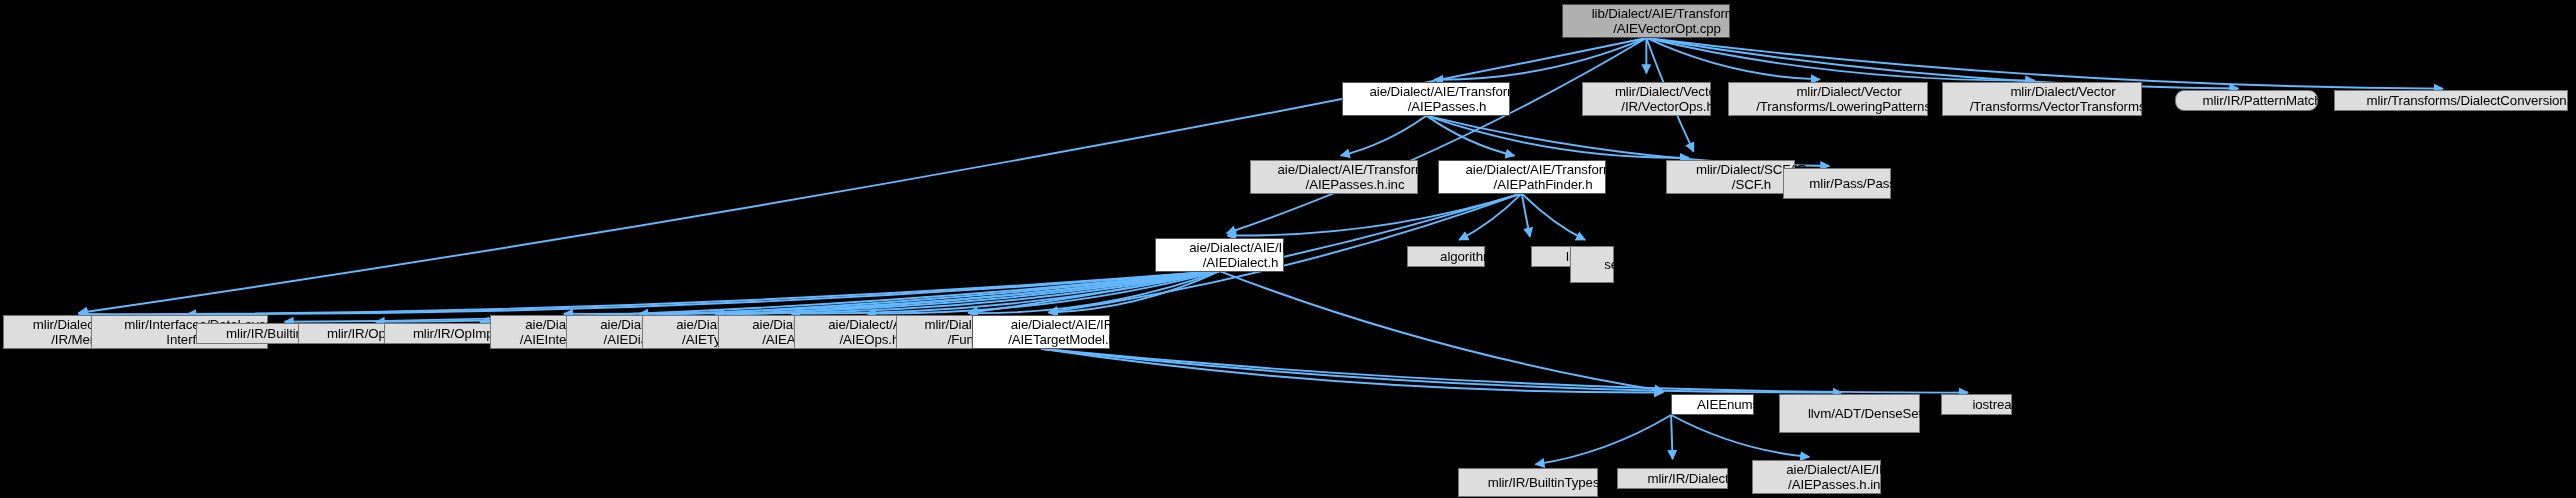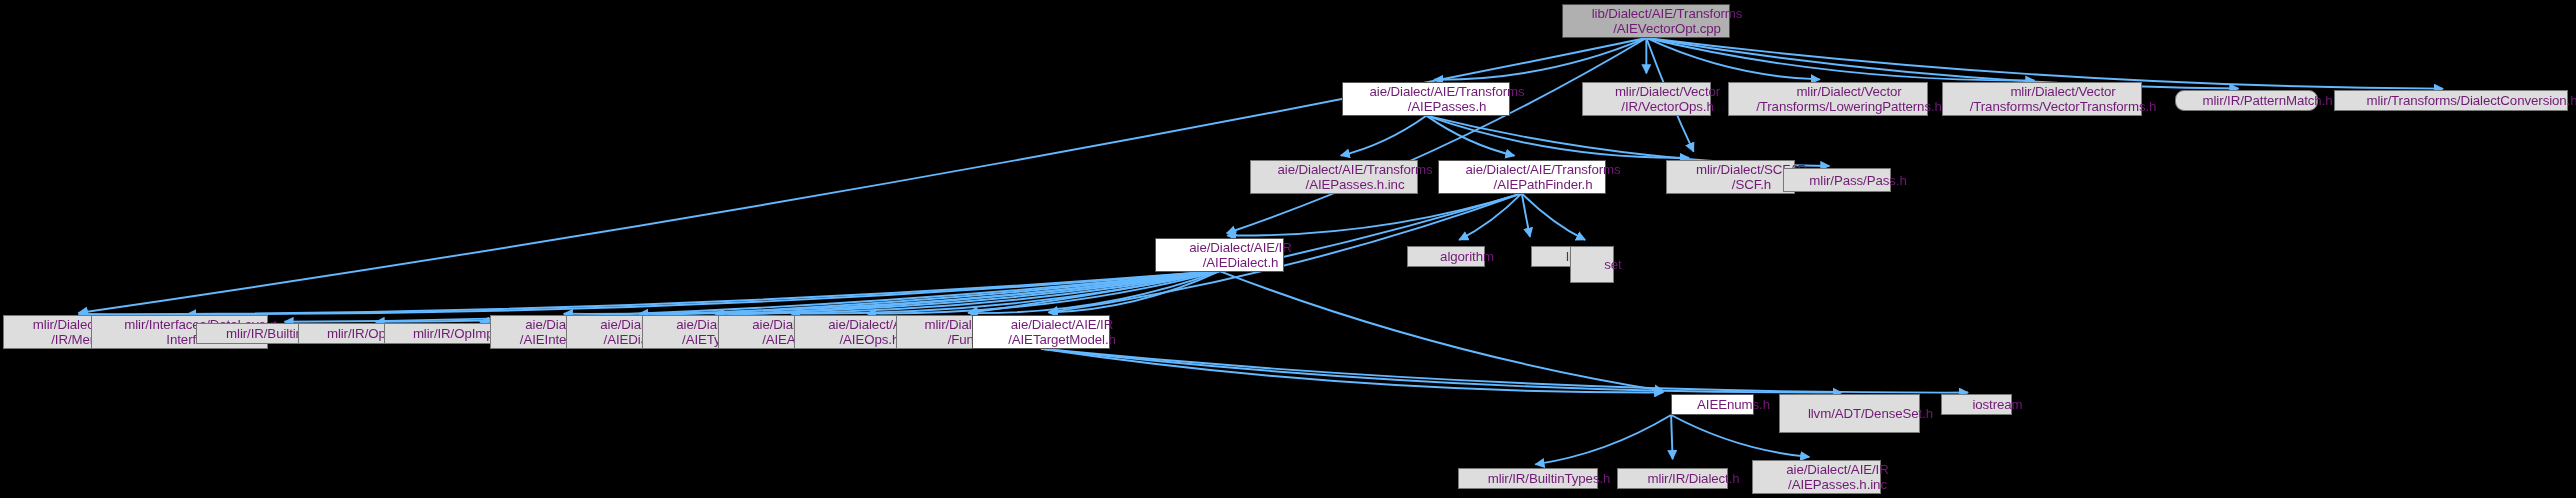--- a/index.html
+++ b/index.html
@@ -20,21 +20,21 @@
     left: 0;
     top: 0;
     width: 2576px;
     height: 498px;
   }
   .node {
     position: absolute;
     box-sizing: border-box;
     border: 0.9px solid #777777;
     background: #dddddd;
-    color: #701a75;
+    color: #000000;
     font-size: 13.3px;
     line-height: 15px;
     text-align: left;
     display: flex;
     flex-direction: column;
     align-items: center;
     justify-content: center;
     white-space: pre;
     letter-spacing: -0.1px;
     padding-left: 42px;
@@ -106,38 +106,38 @@
       <div class="node root" style="left: 1562px; top: 4.4px; width: 168px; height: 34px;"><span>lib/Dialect/AIE/Transforms</span><span>/AIEVectorOpt.cpp</span></div>
       <div class="node white" style="left: 1342px; top: 82px; width: 168px; height: 34px;"><span>aie/Dialect/AIE/Transforms</span><span>/AIEPasses.h</span></div>
       <div class="node" style="left: 1582px; top: 82px; width: 129px; height: 34px;"><span>mlir/Dialect/Vector</span><span>/IR/VectorOps.h</span></div>
       <div class="node" style="left: 1728px; top: 82px; width: 200px; height: 34px;"><span>mlir/Dialect/Vector</span><span>/Transforms/LoweringPatterns.h</span></div>
       <div class="node" style="left: 1942px; top: 82px; width: 200px; height: 34px;"><span>mlir/Dialect/Vector</span><span>/Transforms/VectorTransforms.h</span></div>
       <div class="node" style="left: 2175px; top: 90px; width: 143px; height: 21px; border-radius: 9px;"><span>mlir/IR/PatternMatch.h</span></div>
       <div class="node" style="left: 2334px; top: 90px; width: 234px; height: 21px;"><span>mlir/Transforms/DialectConversion.h</span></div>
       <div class="node" style="left: 1250px; top: 160px; width: 168px; height: 34px;"><span>aie/Dialect/AIE/Transforms</span><span>/AIEPasses.h.inc</span></div>
       <div class="node white" style="left: 1438px; top: 160px; width: 168px; height: 34px;"><span>aie/Dialect/AIE/Transforms</span><span>/AIEPathFinder.h</span></div>
       <div class="node" style="left: 1632px; top: 160px; width: 129px; height: 34px; margin-left: 34px;"><span>mlir/Dialect/SCF/IR</span><span>/SCF.h</span></div>
-      <div class="node" style="left: 1783px; top: 168px; width: 108px; height: 24px;"><span>mlir/Pass/Pass.h</span></div>
+      <div class="node" style="left: 1783px; top: 168px; width: 108px; height: 31px;"><span>mlir/Pass/Pass.h</span></div>
       <div class="node white" style="left: 1155px; top: 238px; width: 129px; height: 34px;"><span>aie/Dialect/AIE/IR</span><span>/AIEDialect.h</span></div>
       <div class="node" style="left: 1407px; top: 246px; width: 78px; height: 21px;"><span>algorithm</span></div>
       <div class="node" style="left: 1531px; top: 246px; width: 42px; height: 21px;"><span>list</span></div>
       <div class="node" style="left: 1570px; top: 246px; width: 42px; height: 37px;"><span>set</span></div>
       <div class="node" style="left: 2.7px; top: 315px; width: 136px; height: 34px;"><span>mlir/Dialect/MemRef</span><span>/IR/MemRef.h</span></div>
       <div class="node" style="left: 91px; top: 315px; width: 177px; height: 34px;"><span>mlir/Interfaces/DataLayout</span><span>Interfaces.h</span></div>
       <div class="node" style="left: 196px; top: 323px; width: 161px; height: 21px;"><span>mlir/IR/BuiltinAttributes.h</span></div>
       <div class="node" style="left: 298px; top: 323px; width: 140px; height: 21px;"><span>mlir/IR/OpDefinition.h</span></div>
       <div class="node" style="left: 384px; top: 323px; width: 175px; height: 21px;"><span>mlir/IR/OpImplementation.h</span></div>
       <div class="node" style="left: 490px; top: 315px; width: 131px; height: 34px;"><span>aie/Dialect/AIE/IR</span><span>/AIEInterfaces.h.inc</span></div>
       <div class="node" style="left: 566px; top: 315px; width: 129px; height: 34px;"><span>aie/Dialect/AIE/IR</span><span>/AIEDialect.h.inc</span></div>
       <div class="node" style="left: 642px; top: 315px; width: 129px; height: 34px;"><span>aie/Dialect/AIE/IR</span><span>/AIETypes.h.inc</span></div>
       <div class="node" style="left: 718px; top: 315px; width: 129px; height: 34px;"><span>aie/Dialect/AIE/IR</span><span>/AIEAttrs.h.inc</span></div>
       <div class="node" style="left: 794px; top: 315px; width: 129px; height: 34px;"><span>aie/Dialect/AIE/IR</span><span>/AIEOps.h.inc</span></div>
       <div class="node" style="left: 896px; top: 315px; width: 129px; height: 34px;"><span>mlir/Dialect/Func/IR</span><span>/FuncOps.h</span></div>
       <div class="node white" style="left: 972px; top: 315px; width: 138px; height: 34px;"><span>aie/Dialect/AIE/IR</span><span>/AIETargetModel.h</span></div>
       <div class="node white" style="left: 1630px; top: 394px; width: 83px; height: 21px; margin-left: 41px;"><span>AIEEnums.h</span></div>
       <div class="node" style="left: 1779px; top: 394px; width: 141px; height: 39px;"><span>llvm/ADT/DenseSet.h</span></div>
       <div class="node" style="left: 1941px; top: 394px; width: 71px; height: 21px;"><span>iostream</span></div>
-      <div class="node" style="left: 1458px; top: 468px; width: 140px; height: 21px;"><span>mlir/IR/BuiltinTypes.h</span></div>
+      <div class="node" style="left: 1458px; top: 468px; width: 140px; height: 29px;"><span>mlir/IR/BuiltinTypes.h</span></div>
       <div class="node" style="left: 1617px; top: 468px; width: 111px; height: 21px;"><span>mlir/IR/Dialect.h</span></div>
       <div class="node" style="left: 1752px; top: 460px; width: 129px; height: 34px;"><span>aie/Dialect/AIE/IR</span><span>/AIEPasses.h.inc</span></div>
     </div>
 </div>
 
 
 </body></html>

